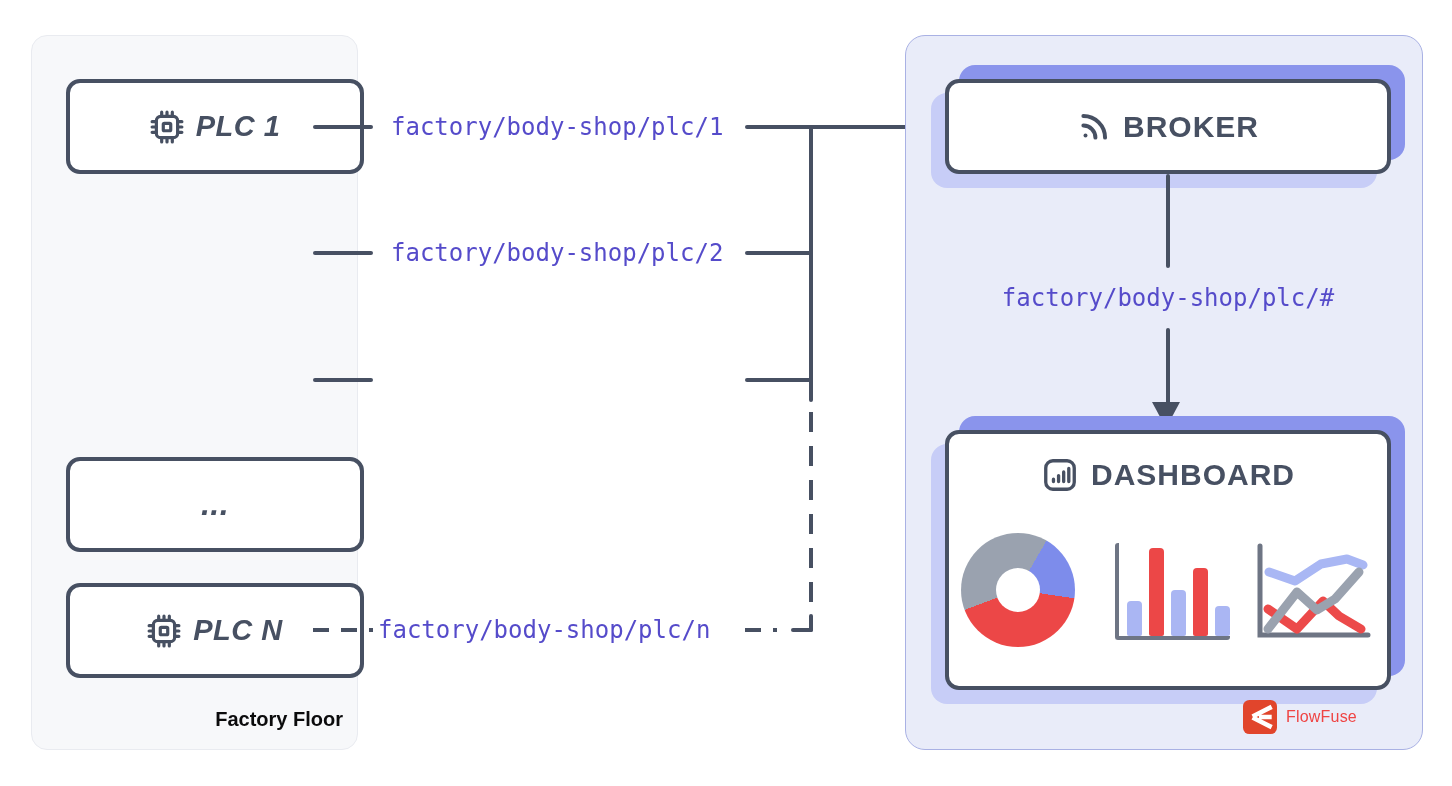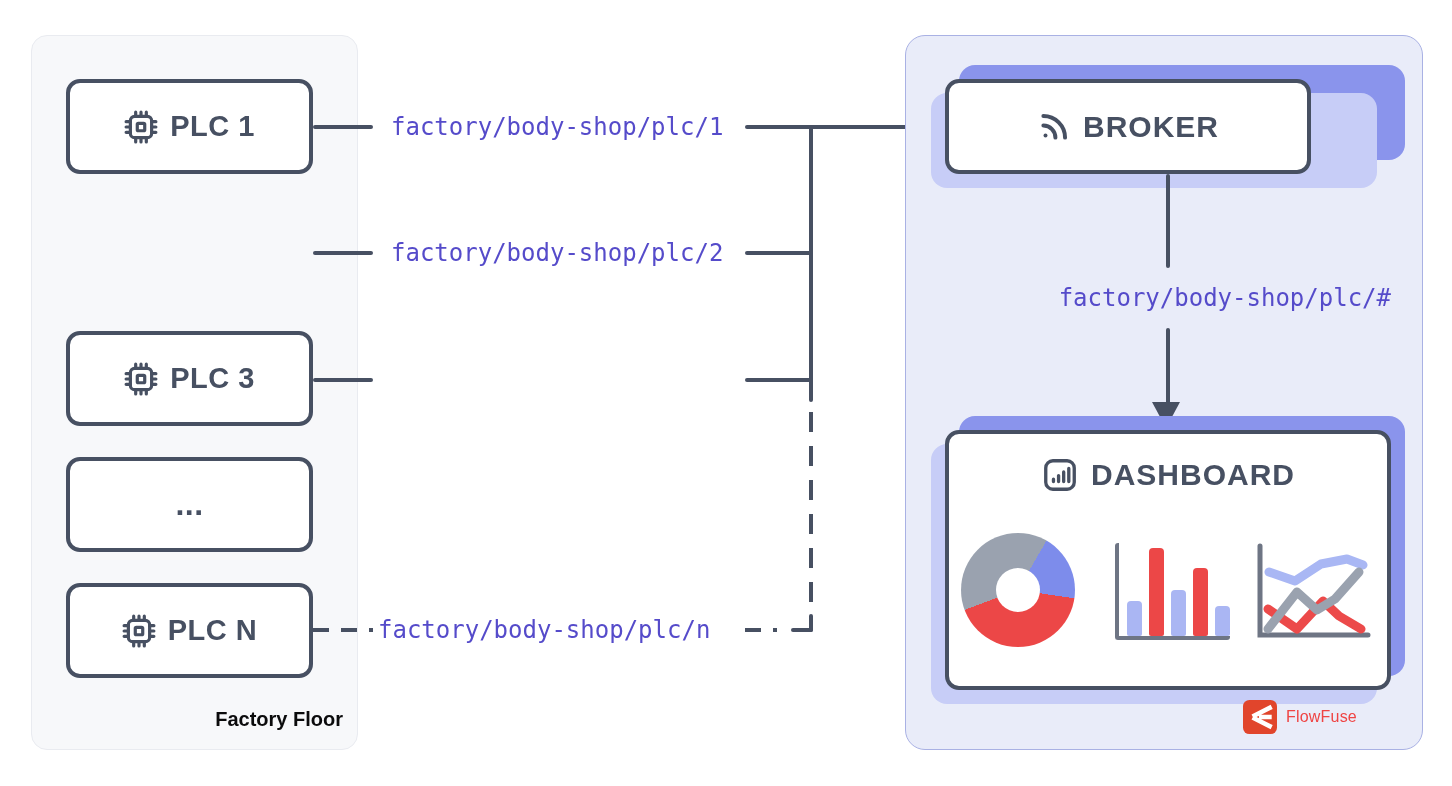--- a/index.html
+++ b/index.html
@@ -10,40 +10,40 @@
   
   .left-panel{left:31px;top:35px;width:325px;height:713px;background:#f7f8fa;
               border:1.5px solid #e9ebf0;border-radius:16px;}
   .right-panel{left:905px;top:35px;width:516px;height:713px;background:#e9ecf9;
                border:1.5px solid #a9b1e4;border-radius:20px;}
 
   
   .node{background:#ffffff;border:4px solid #475062;border-radius:14px;
         display:flex;align-items:center;justify-content:center;gap:12px;
         color:#475062;font-weight:700;box-sizing:border-box;}
-  .plc{left:66px;width:247px;height:95px;font-size:29px;letter-spacing:.5px;}
-  .big-node{left:945px;width:366px;height:95px;font-size:30px;letter-spacing:1px;}
+  .plc{left:66px;width:298px;height:95px;font-size:29px;letter-spacing:.5px;font-style:italic;}
+  .big-node{left:945px;width:446px;height:95px;font-size:30px;letter-spacing:1px;}
 
   .echo{border-radius:16px;}
   .echo-strong{background:#8a94ec;}
   .echo-soft{background:#c7cdf7;}
 
   
   .hline{height:4px;background:#475062;border-radius:2px;}
   .vline{width:4px;background:#475062;border-radius:2px;}
   .hdash{height:4px;background:repeating-linear-gradient(90deg,#475062 0 16px,transparent 16px 28px);}
   .vdash{width:4px;background:repeating-linear-gradient(180deg,#475062 0 20px,transparent 20px 34px);}
   .arrow-right{width:0;height:0;border-top:14px solid transparent;border-bottom:14px solid transparent;
                border-left:26px solid #475062;}
   .arrow-down{width:0;height:0;border-left:14px solid transparent;border-right:14px solid transparent;
               border-top:26px solid #475062;}
 
   .topic{font-family:"DejaVu Sans Mono",monospace;font-size:24px;line-height:30px;
          color:#554bca;white-space:nowrap;}
-  .topic-center{width:446px;text-align:right;}
+  .topic-center{width:446px;text-align:center;}
 
   .caption{font-size:20px;font-weight:700;color:#0b0b0c;}
   .caption-left{left:31px;top:708px;width:312px;text-align:right;}
 
   
   .dash-title{left:945px;top:456px;width:446px;display:flex;align-items:center;
               justify-content:center;gap:12px;color:#475062;font-weight:700;
               font-size:30px;letter-spacing:1px;}
   .donut{width:114px;height:114px;border-radius:50%;}
   .donut-hole{position:absolute;left:35px;top:35px;width:44px;height:44px;border-radius:50%;background:#ffffff;}
@@ -66,28 +66,20 @@
   <div class="abs node plc" style="top:79px">
     <svg width="34" height="34" viewBox="0 0 32 32" fill="none" stroke="#475062" stroke-width="3" stroke-linecap="round">
       <path d="M11 2v4M16 2v4M21 2v4M11 26v4M16 26v4M21 26v4M2 11h4M2 16h4M2 21h4M26 11h4M26 16h4M26 21h4"></path>
       <rect x="6" y="6" width="20" height="20" rx="4"></rect>
         <rect x="12.5" y="12.5" width="7" height="7" rx="1"></rect>
     </svg>
     <span>PLC 1</span>
   </div>
 
 
-  <div class="abs node plc" style="top:331px">
-    <svg width="34" height="34" viewBox="0 0 32 32" fill="none" stroke="#475062" stroke-width="3" stroke-linecap="round">
-      <path d="M11 2v4M16 2v4M21 2v4M11 26v4M16 26v4M21 26v4M2 11h4M2 16h4M2 21h4M26 11h4M26 16h4M26 21h4"></path>
-      <rect x="6" y="6" width="20" height="20" rx="4"></rect>
-        <rect x="12.5" y="12.5" width="7" height="7" rx="1"></rect>
-    </svg>
-    <span>PLC 3</span>
-  </div>
 
   <div class="abs node plc" style="top:457px;font-size:32px">
     <span>...</span>
   </div>
 
   <div class="abs caption caption-left">Factory Floor</div>
 
   <div class="abs node plc" style="top:583px">
     <svg width="34" height="34" viewBox="0 0 32 32" fill="none" stroke="#475062" stroke-width="3" stroke-linecap="round">
       <path d="M11 2v4M16 2v4M21 2v4M11 26v4M16 26v4M21 26v4M2 11h4M2 16h4M2 21h4M26 11h4M26 16h4M26 21h4"></path>

